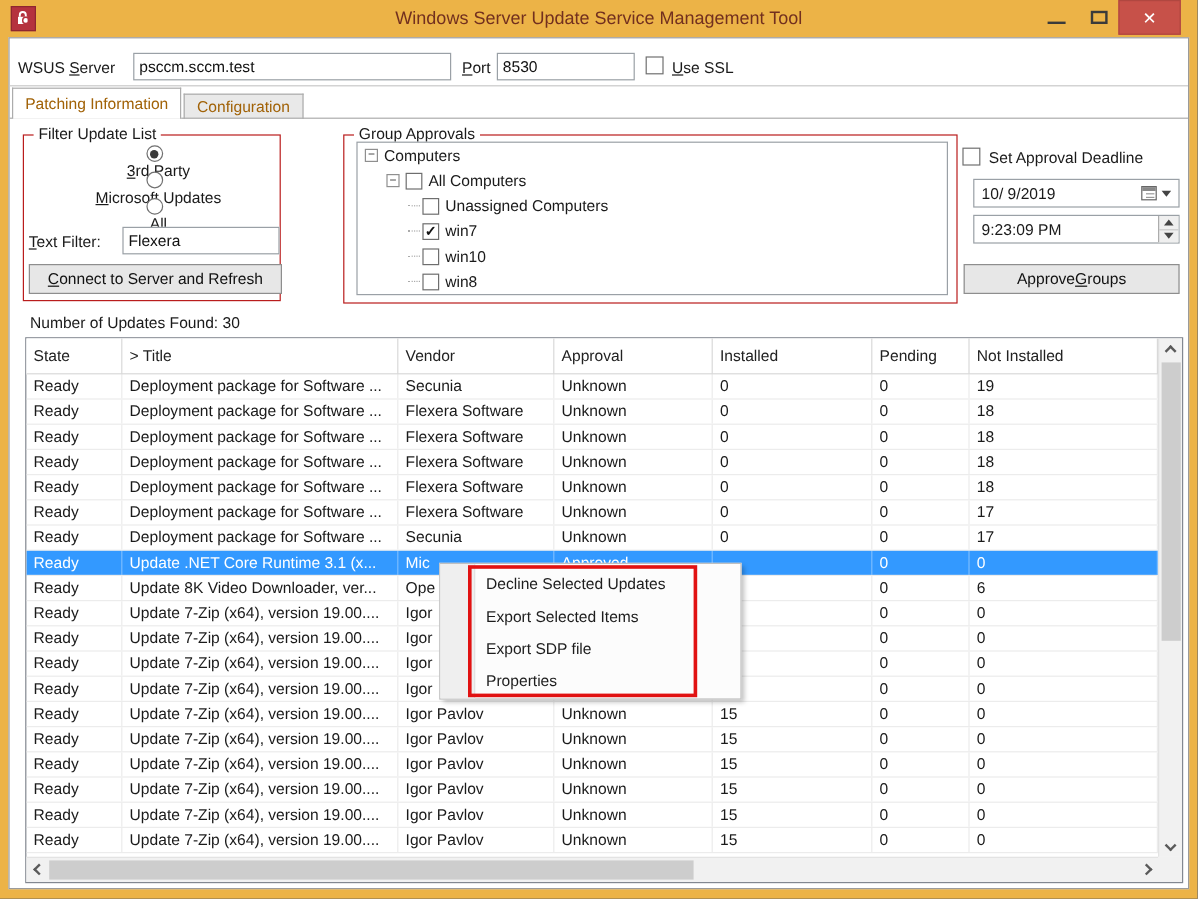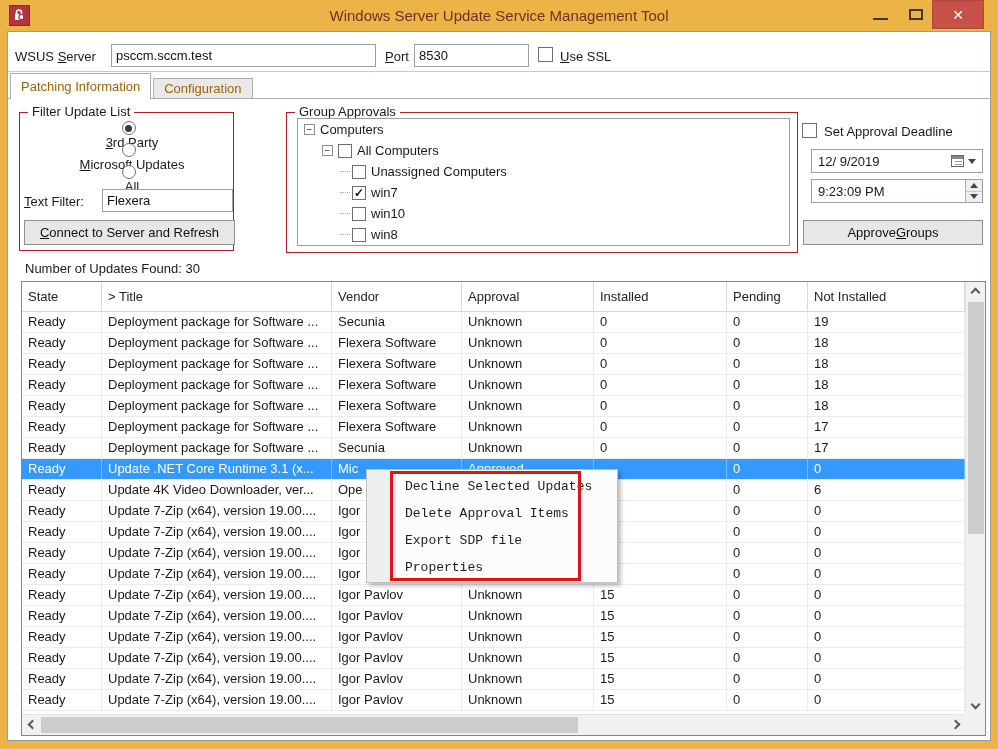--- a/index.html
+++ b/index.html
@@ -67,21 +67,21 @@
   .h-thumb{position:absolute;top:2px;height:16px;left:19px;width:537px;background:#cdcdcd;}
   .sb-arrow{position:absolute;width:17px;height:17px;display:flex;align-items:center;justify-content:center;}
   .chev{width:7px;height:7px;border-right:2px solid #5a5a5a;border-bottom:2px solid #5a5a5a;}
   .chev.up{transform:rotate(-135deg);margin-top:3px;}
   .chev.down{transform:rotate(45deg);margin-bottom:3px;}
   .chev.left{transform:rotate(135deg);margin-left:3px;}
   .chev.right{transform:rotate(-45deg);margin-right:3px;}
   
   .ctxmenu{position:absolute;left:358px;top:437px;width:252px;height:114px;background:#fcfcfc;border:1px solid #bfbfbf;box-shadow:3px 3px 4px rgba(0,0,0,.25);z-index:50;padding:3px 0;}
   .ctxmenu .gutter{position:absolute;left:0;top:0;bottom:0;width:29px;background:#efefef;border-right:1px solid #e2e2e2;}
-  .menu-item{position:relative;height:27px;line-height:27px;padding-left:38px;color:#1d1d1d;white-space:nowrap;font-family:Liberation Mono, monospace;}
+  .menu-item{position:relative;height:27px;line-height:27px;padding-left:38px;color:#1d1d1d;white-space:nowrap;}
   .red-rect{position:absolute;left:382px;top:439px;width:191px;height:110px;border:3px solid #E11212;z-index:60;pointer-events:none;}
   u{text-decoration:underline;}
 </style>
 </head>
 <body>
 
 <div class="window" style="background: rgb(236, 179, 71);">
 
   <div class="titlebar">
     <div class="app-icon">
@@ -174,21 +174,21 @@
             <span class="conn"></span>
             <span class="cb"></span>
             <span class="tlab">win8</span>
           </div>
         </div>
     </div>
 
     <div class="cbx" style="left:794px;top:91px;"></div>
     <div class="lbl" style="left:816px;top:92px;">Set Approval Deadline</div>
     <div class="field" style="left:803px;top:117px;width:172px;height:24px;">
-      <span class="val">12/ 9/2019</span>
+      <span class="val">10/ 9/2019</span>
       <span class="cal-ico"></span>
       <span class="dd-arrow"></span>
     </div>
     <div class="field" style="left:803px;top:147px;width:172px;height:24px;">
       <span class="val">9:23:09 PM</span>
       <span class="spin">
         <div>
             <span class="tri-up"></span>
           </div>
         <div style="border-top:1px solid #c9c9c9;">
@@ -278,21 +278,21 @@
             <div class="lv-cell" style="left: 0px; width: 80px;">Ready</div>
             <div class="lv-cell" style="left: 80px; width: 230px;">Update .NET Core Runtime 3.1 (x...</div>
             <div class="lv-cell" style="left: 310px; width: 130px;">Mic</div>
             <div class="lv-cell" style="left: 440px; width: 132px;">Approved</div>
             <div class="lv-cell" style="left: 572px; width: 133px;"></div>
             <div class="lv-cell" style="left: 705px; width: 81px;">0</div>
             <div class="lv-cell" style="left: 786px; width: 157px;">0</div>
           </div>
           <div class="lv-row">
             <div class="lv-cell" style="left: 0px; width: 80px;">Ready</div>
-            <div class="lv-cell" style="left: 80px; width: 230px;">Update 4K Video Downloader, ver...</div>
+            <div class="lv-cell" style="left: 80px; width: 230px;">Update 8K Video Downloader, ver...</div>
             <div class="lv-cell" style="left: 310px; width: 130px;">Ope</div>
             <div class="lv-cell" style="left: 440px; width: 132px;"></div>
             <div class="lv-cell" style="left: 572px; width: 133px;"></div>
             <div class="lv-cell" style="left: 705px; width: 81px;">0</div>
             <div class="lv-cell" style="left: 786px; width: 157px;">6</div>
           </div>
           <div class="lv-row">
             <div class="lv-cell" style="left: 0px; width: 80px;">Ready</div>
             <div class="lv-cell" style="left: 80px; width: 230px;">Update 7-Zip (x64), version 19.00....</div>
             <div class="lv-cell" style="left: 310px; width: 130px;">Igor</div>
@@ -401,21 +401,21 @@
             <span class="chev right"></span>
           </div>
       </div>
       <div class="sb-corner"></div>
     </div>
 
     <div class="ctxmenu">
       <div class="gutter"></div>
       <div id="menu-host">
           <div class="menu-item">Decline Selected Updates</div>
-          <div class="menu-item">Delete Approval Items</div>
+          <div class="menu-item">Export Selected Items</div>
           <div class="menu-item">Export SDP file</div>
           <div class="menu-item">Properties</div>
         </div>
     </div>
 
     <div class="red-rect" style="border-color: rgb(225, 18, 18);"></div>
 
   </div>
 </div>
 

